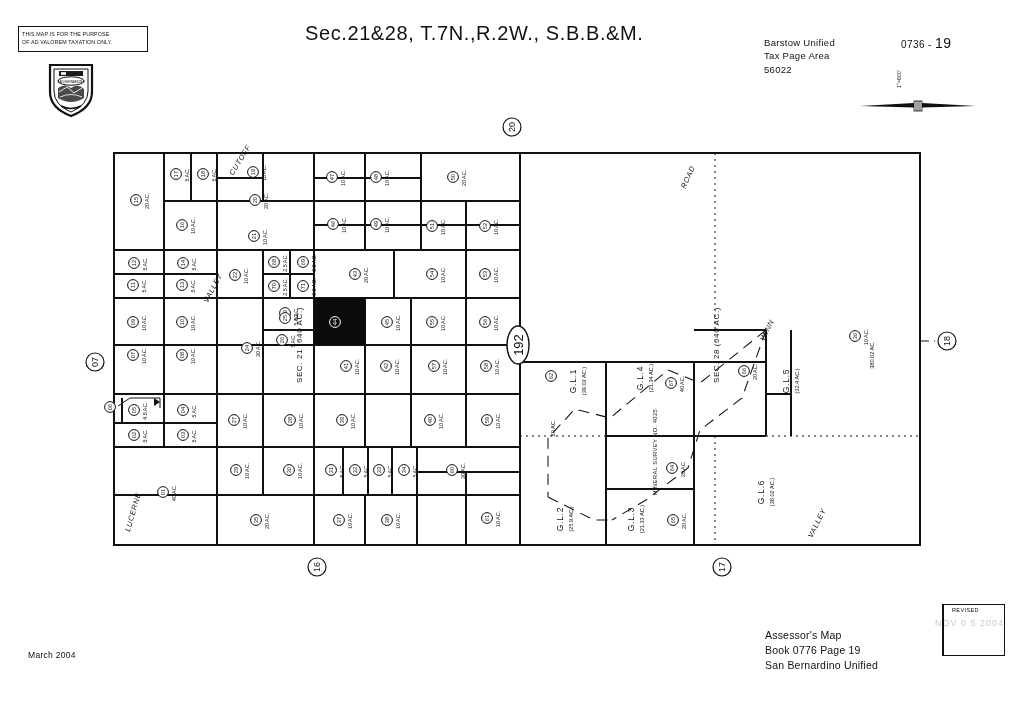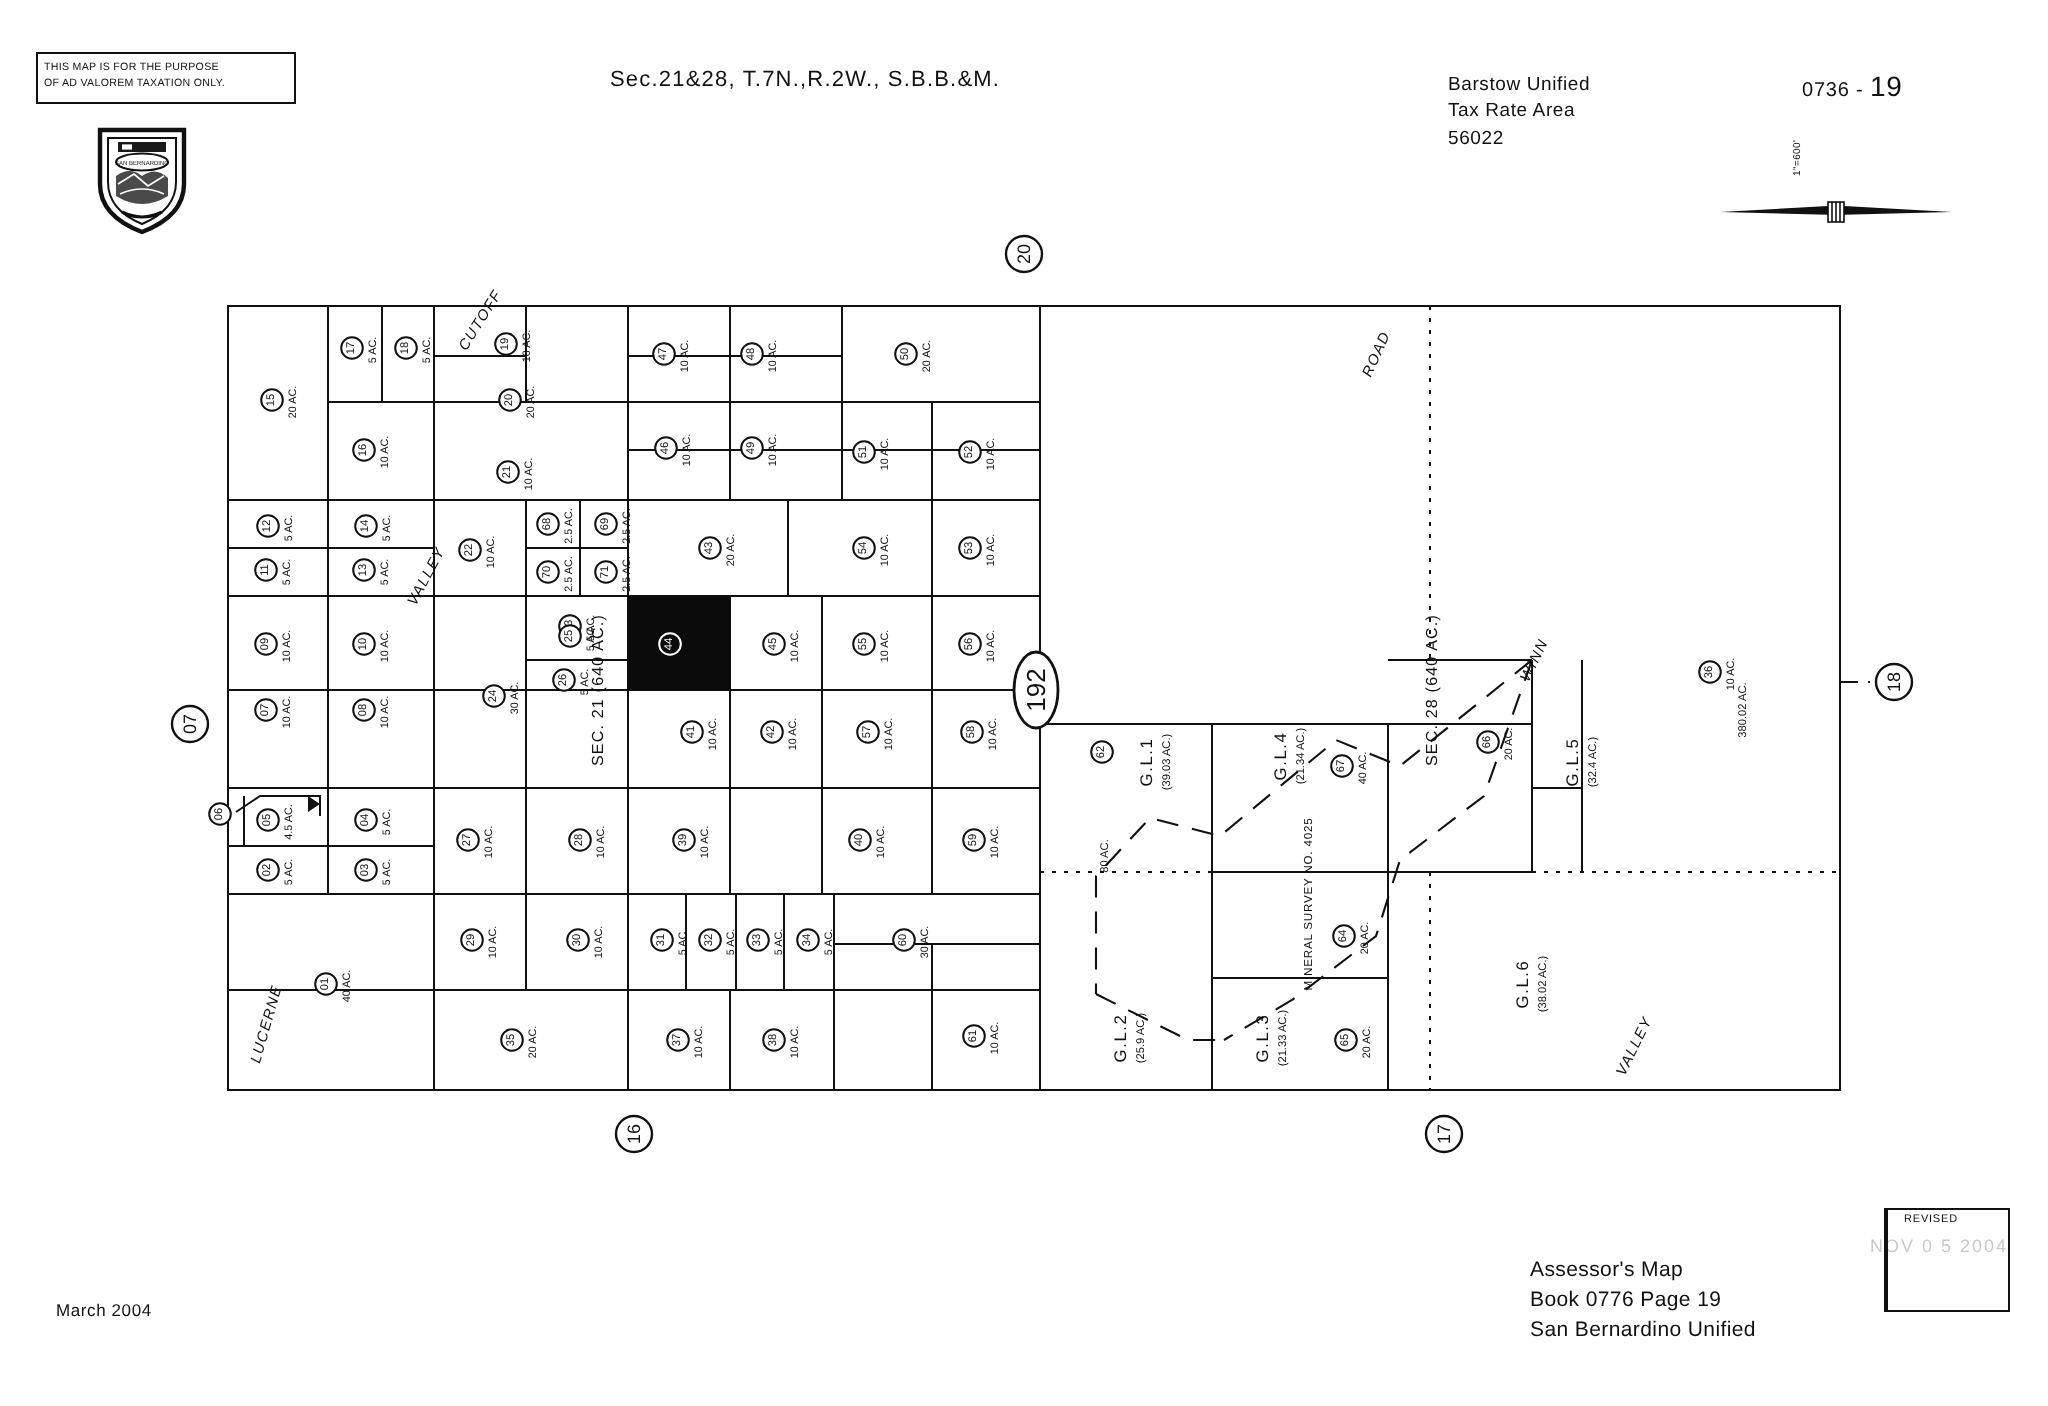--- a/index.html
+++ b/index.html
@@ -13,22 +13,22 @@
   #disclaimer{
     left:18px;top:26px;width:130px;height:26px;
     border:1px solid #111;
     display:flex;flex-direction:column;justify-content:center;
     padding:1px 3px;box-sizing:border-box;
   }
   #disclaimer div{font-size:5.3px;letter-spacing:.15px;line-height:1.45;white-space:nowrap;}
   
   #seal{left:47px;top:62px;width:48px;height:56px;}
   
-  #map-title{left:305px;top:34px;font-size:11px;letter-spacing:.6px;white-space:nowrap;text-align:center;}
-  #tra-block{left:724px;top:36px;font-size:9.5px;line-height:1.42;letter-spacing:.3px;}
+  #map-title{left:305px;top:22px;font-size:20px;letter-spacing:.6px;white-space:nowrap;text-align:center;}
+  #tra-block{left:764px;top:36px;font-size:9.5px;line-height:1.42;letter-spacing:.3px;}
   #book-page{left:901px;top:35px;font-size:10px;letter-spacing:.4px;white-space:nowrap;}
   #book-page .big{font-size:14px;}
   
   #scalebar{left:858px;top:92px;width:120px;height:26px;}
   #scale-label{
     left:896px;top:88px;font-size:5px;transform:rotate(-90deg);
     transform-origin:left top;white-space:nowrap;letter-spacing:.2px;
   }
   
   #footer-date{left:28px;top:650px;font-size:8.5px;letter-spacing:.3px;}
@@ -60,21 +60,21 @@
     <path d="M12 30 L20 25 L27 31 L35 26" fill="none" stroke="#fff" stroke-width=".9"></path>
     <path d="M13 35 Q24 30 35 35" fill="none" stroke="#fff" stroke-width=".8"></path>
     <path d="M14 44 Q24 49 34 44" fill="none" stroke="#111" stroke-width="1.6"></path>
   </svg>
 </div>
 
 <div class="abs" id="map-title">Sec.21&amp;28, T.7N.,R.2W., S.B.B.&amp;M.</div>
 
 <div class="abs" id="tra-block">
   <div>Barstow Unified</div>
-  <div>Tax Rate Area</div>
+  <div>Tax Page Area</div>
   <div>56022</div>
 </div>
 
 <div class="abs" id="book-page">
   <span>0736</span>
   <span>-</span>
   <span class="big">19</span>
 </div>
 
 <div class="abs" id="scalebar">

